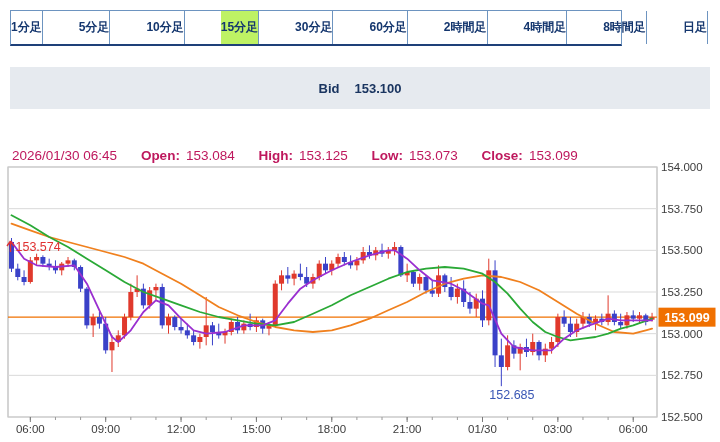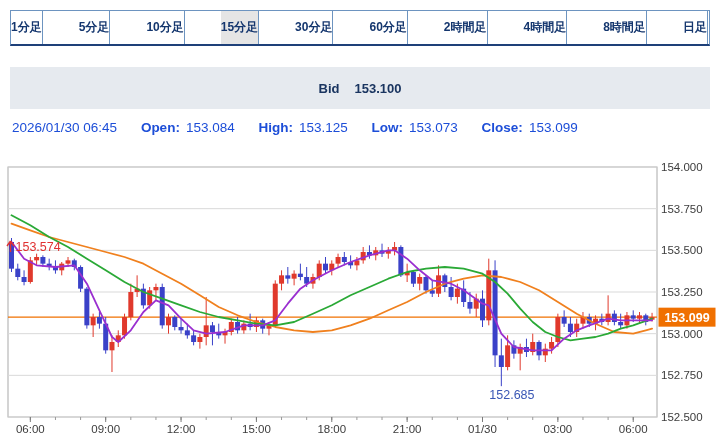--- a/index.html
+++ b/index.html
@@ -1,34 +1,34 @@
 <!DOCTYPE html>
 <html><head>
 <meta charset="utf-8">
 <style>
   html,body{margin:0;padding:0;background:#fff;}
   #screen{position:relative;width:720px;height:442px;background:#fff;
           font-family:"Liberation Sans",sans-serif;overflow:hidden;}
 
   
-  .tabs{position:absolute;left:10px;top:10px;width:700px;height:36px;display:flex;
+  .tabs{position:absolute;left:10px;top:10px;width:612px;height:36px;display:flex;
         box-sizing:border-box;border:1px solid #6d94c0;border-bottom:2px solid #1e4079;background:#fff;gap:36px;}
   .tab{flex:1;display:flex;align-items:center;justify-content:center;
        font-size:12px;font-weight:bold;color:#14366e;border-right:1px solid #6d94c0;
        cursor:pointer;white-space:nowrap;}
   .tab:last-child{border-right:none;}
-  .tab.active{background:#e5e5e5;}
+  .tab.active{background:#bef264;}
 
   
   .quote{position:absolute;left:10px;top:67px;width:700px;height:42px;display:flex;gap:5px;}
   .quote-cell{flex:1;background:#e6eaef;display:flex;align-items:center;justify-content:center;
               gap:15px;font-size:13px;font-weight:bold;color:#1a3560;}
 
   
-  .ohlc{position:absolute;left:12px;top:120px;font-size:13.5px;color:#1d4ed8;white-space:nowrap;}
+  .ohlc{position:absolute;left:12px;top:148px;font-size:13.5px;color:#be185d;white-space:nowrap;}
   .ohlc .lbl{font-weight:bold;margin-left:20px;}
   .ohlc .val{margin-left:6px;}
 
   
   .chart-wrap{position:absolute;left:0;top:156px;width:720px;height:286px;}
   svg text{font-family:"Liberation Sans",sans-serif;}
 </style>
 </head>
 <body>
 

